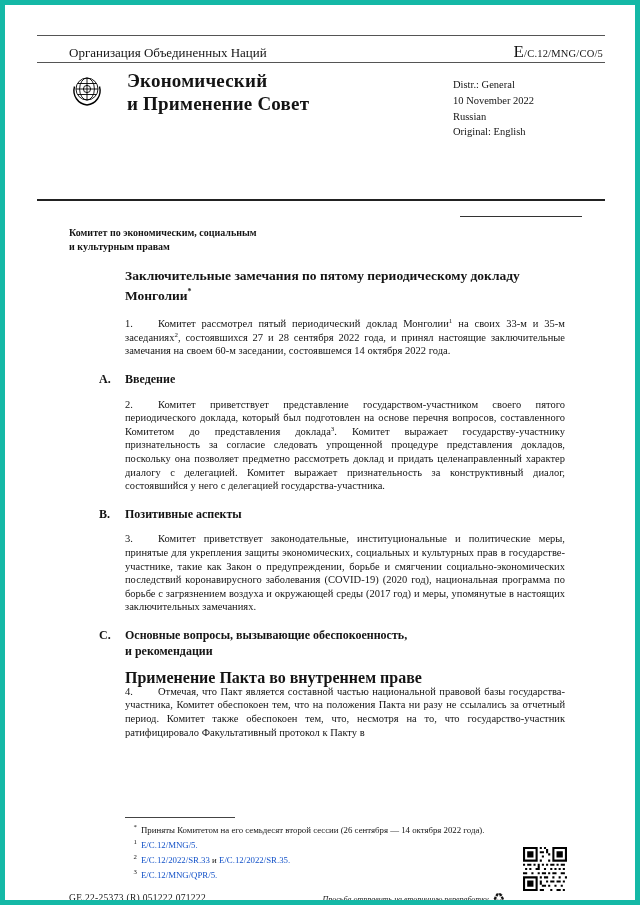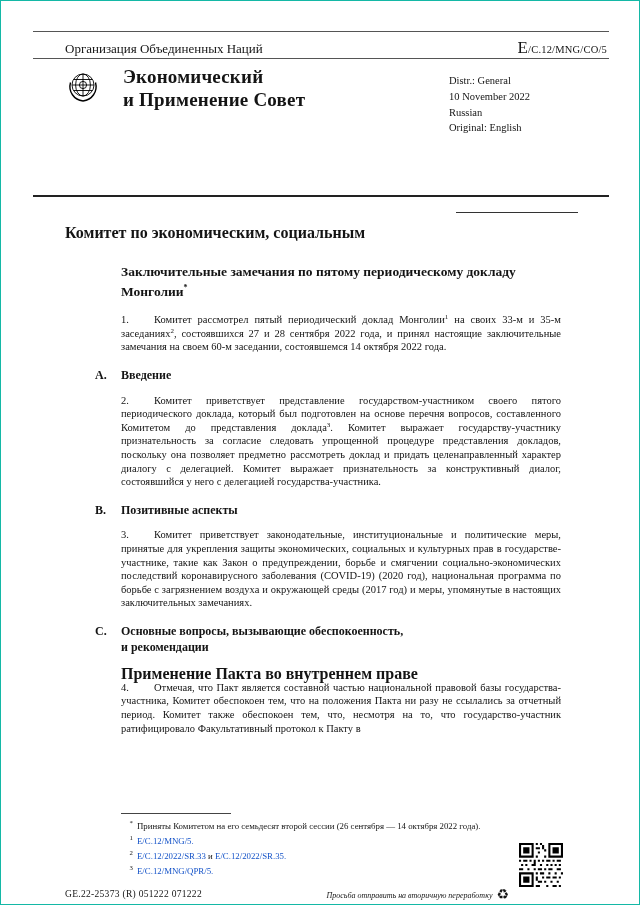--- a/index.html
+++ b/index.html
@@ -1,36 +1,36 @@
 <!DOCTYPE html>
 <html style="--link: #1352c8;"><head>
 <meta charset="utf-8">
 <style>
   :root{ --link:#1352c8; }
   html,body{margin:0;padding:0;background:#e9e9e9;}
   .page{
     position:relative; width:640px; height:905px; margin:0 auto;
-    background:#ffffff; border:1px solid #14b8a6; box-sizing:border-box;
+    background:#ffffff; border:5px solid #14b8a6; box-sizing:border-box;
     font-family:"Liberation Serif", serif; color:#141414;
     overflow:hidden;
   }
   
   .top-rule{position:absolute; top:30px; left:32px; right:30px; border-top:1px solid #555;}
   .mast-row1{position:absolute; top:37px; left:64px; right:32px; display:flex; justify-content:space-between; align-items:baseline;}
   .org-name{font-size:13px;}
   .doc-symbol{font-size:10.5px; letter-spacing:.2px;}
   .doc-symbol .big{font-size:17px;}
   .rule-thin{position:absolute; top:57px; left:32px; right:30px; border-top:1px solid #555;}
   .emblem{position:absolute; top:66px; left:60px; width:44px; height:44px;}
   .council-title{position:absolute; top:64px; left:122px; font-size:19px; font-weight:bold; line-height:1.22; letter-spacing:.2px;}
   .distr{position:absolute; top:72px; left:432px; font-size:10.5px; line-height:1.5;margin-left:16px;}
   .rule-thick{position:absolute; top:194px; left:32px; right:30px; border-top:2px solid #222;}
   .rule-short{position:absolute; top:211px; left:455px; width:122px; border-top:1.5px solid #333;}
   
-  .committee{position:absolute; top:221px; left:64px; font-size:16px; font-weight:bold; line-height:1.35;}
+  .committee{position:absolute; top:221px; left:64px; font-size:10px; font-weight:bold; line-height:1.35;}
   
   .content{position:absolute; top:262px; left:120px; width:456px; font-size:10.5px; line-height:13.6px;}
   .doc-title{font-size:13.5px; font-weight:bold; line-height:1.4; margin:0 0 12px 0;}
   .doc-title sup{font-size:8px;}
   p.para{margin:0 16px 9px 0; text-align:justify;}
   p.para sup{font-size:7px; line-height:0;}
   .pnum{display:inline-block; width:33px;}
   .sec-head{position:relative; font-size:12px; font-weight:bold; margin:14px 0 10px 0; line-height:1.3;}
   .sec-head .letter{position:absolute; left:-26px;}
   .sub-head{font-size:16px; font-weight:bold; margin:12px 0 0 0;}
@@ -87,20 +87,21 @@
     <div>10 November 2022</div>
     <div>Russian</div>
     <div>Original: English</div>
   </div>
 
   <div class="rule-thick"></div>
   <div class="rule-short"></div>
 
   <div class="committee">
     <div>Комитет по экономическим, социальным</div>
+    <div>и культурным правам</div>
   </div>
 
   <div class="content">
 
     <h1 class="doc-title"><span>Заключительные замечания по пятому периодическому докладу Монголии</span><sup>*</sup></h1>
 
     <p class="para"><span class="pnum">1.</span><span>Комитет рассмотрел пятый периодический доклад Монголии</span><sup>1</sup><span> на своих 33-м и 35-м заседаниях</span><sup>2</sup><span>, состоявшихся 27 и 28 сентября 2022 года, и принял настоящие заключительные замечания на своем 60-м заседании, состоявшемся 14 октября 2022 года.</span></p>
 
     <div class="sec-head"><span class="letter">A.</span><span>Введение</span></div>
 

